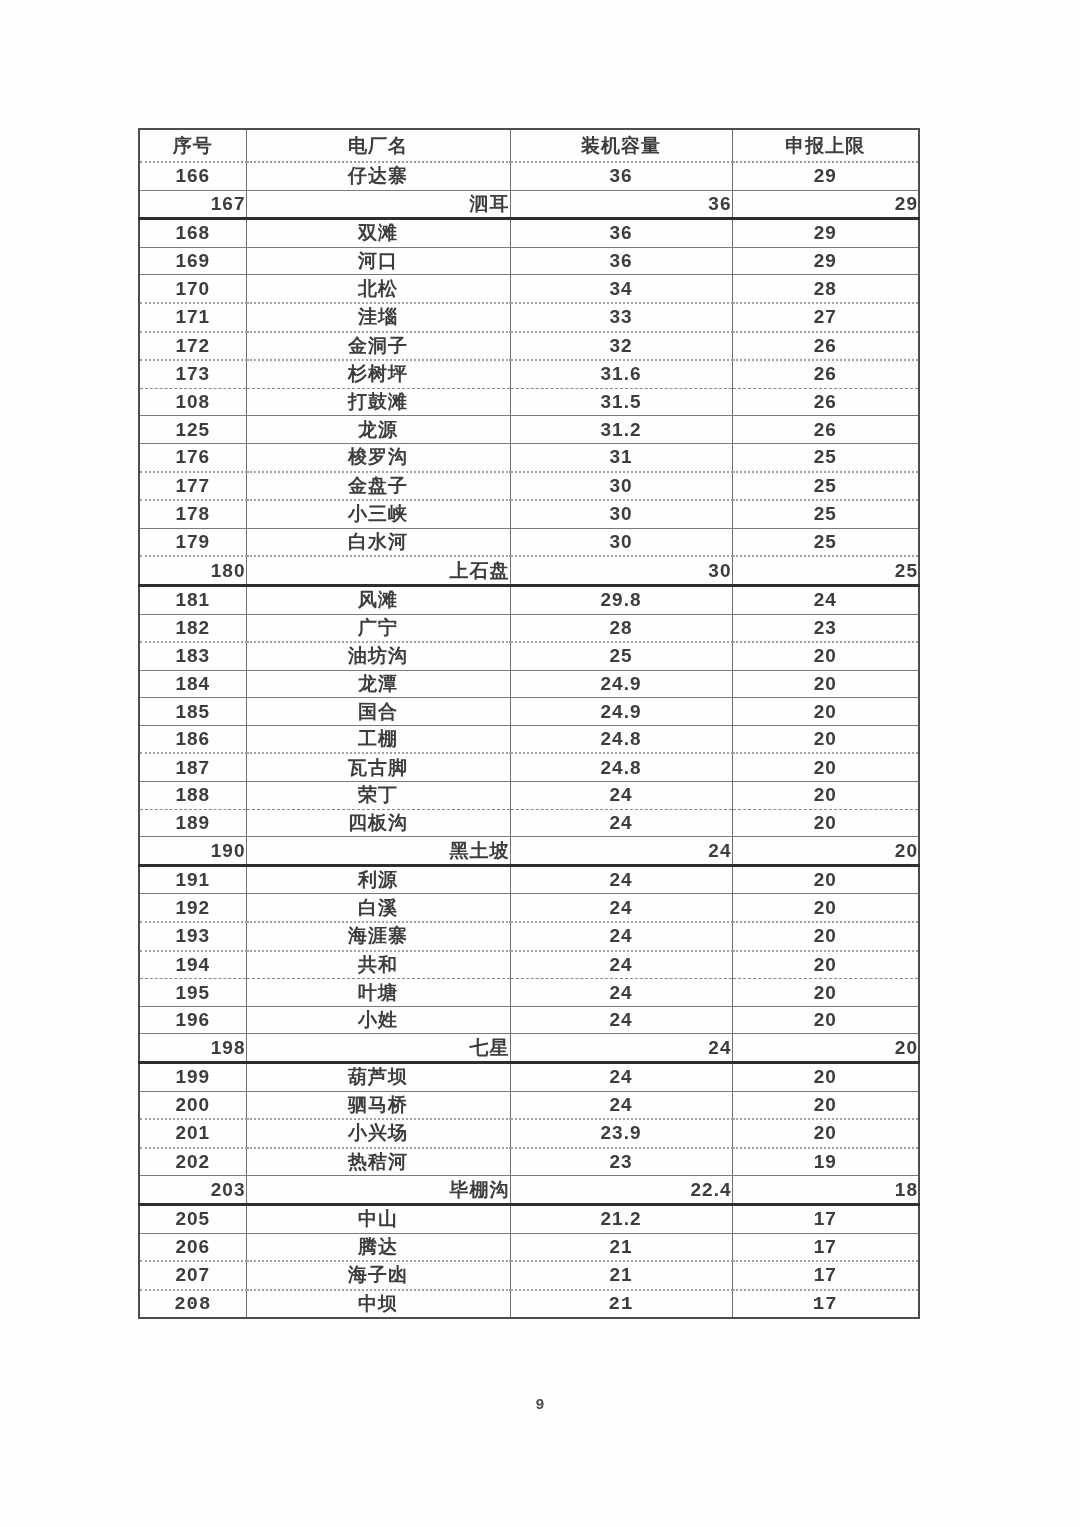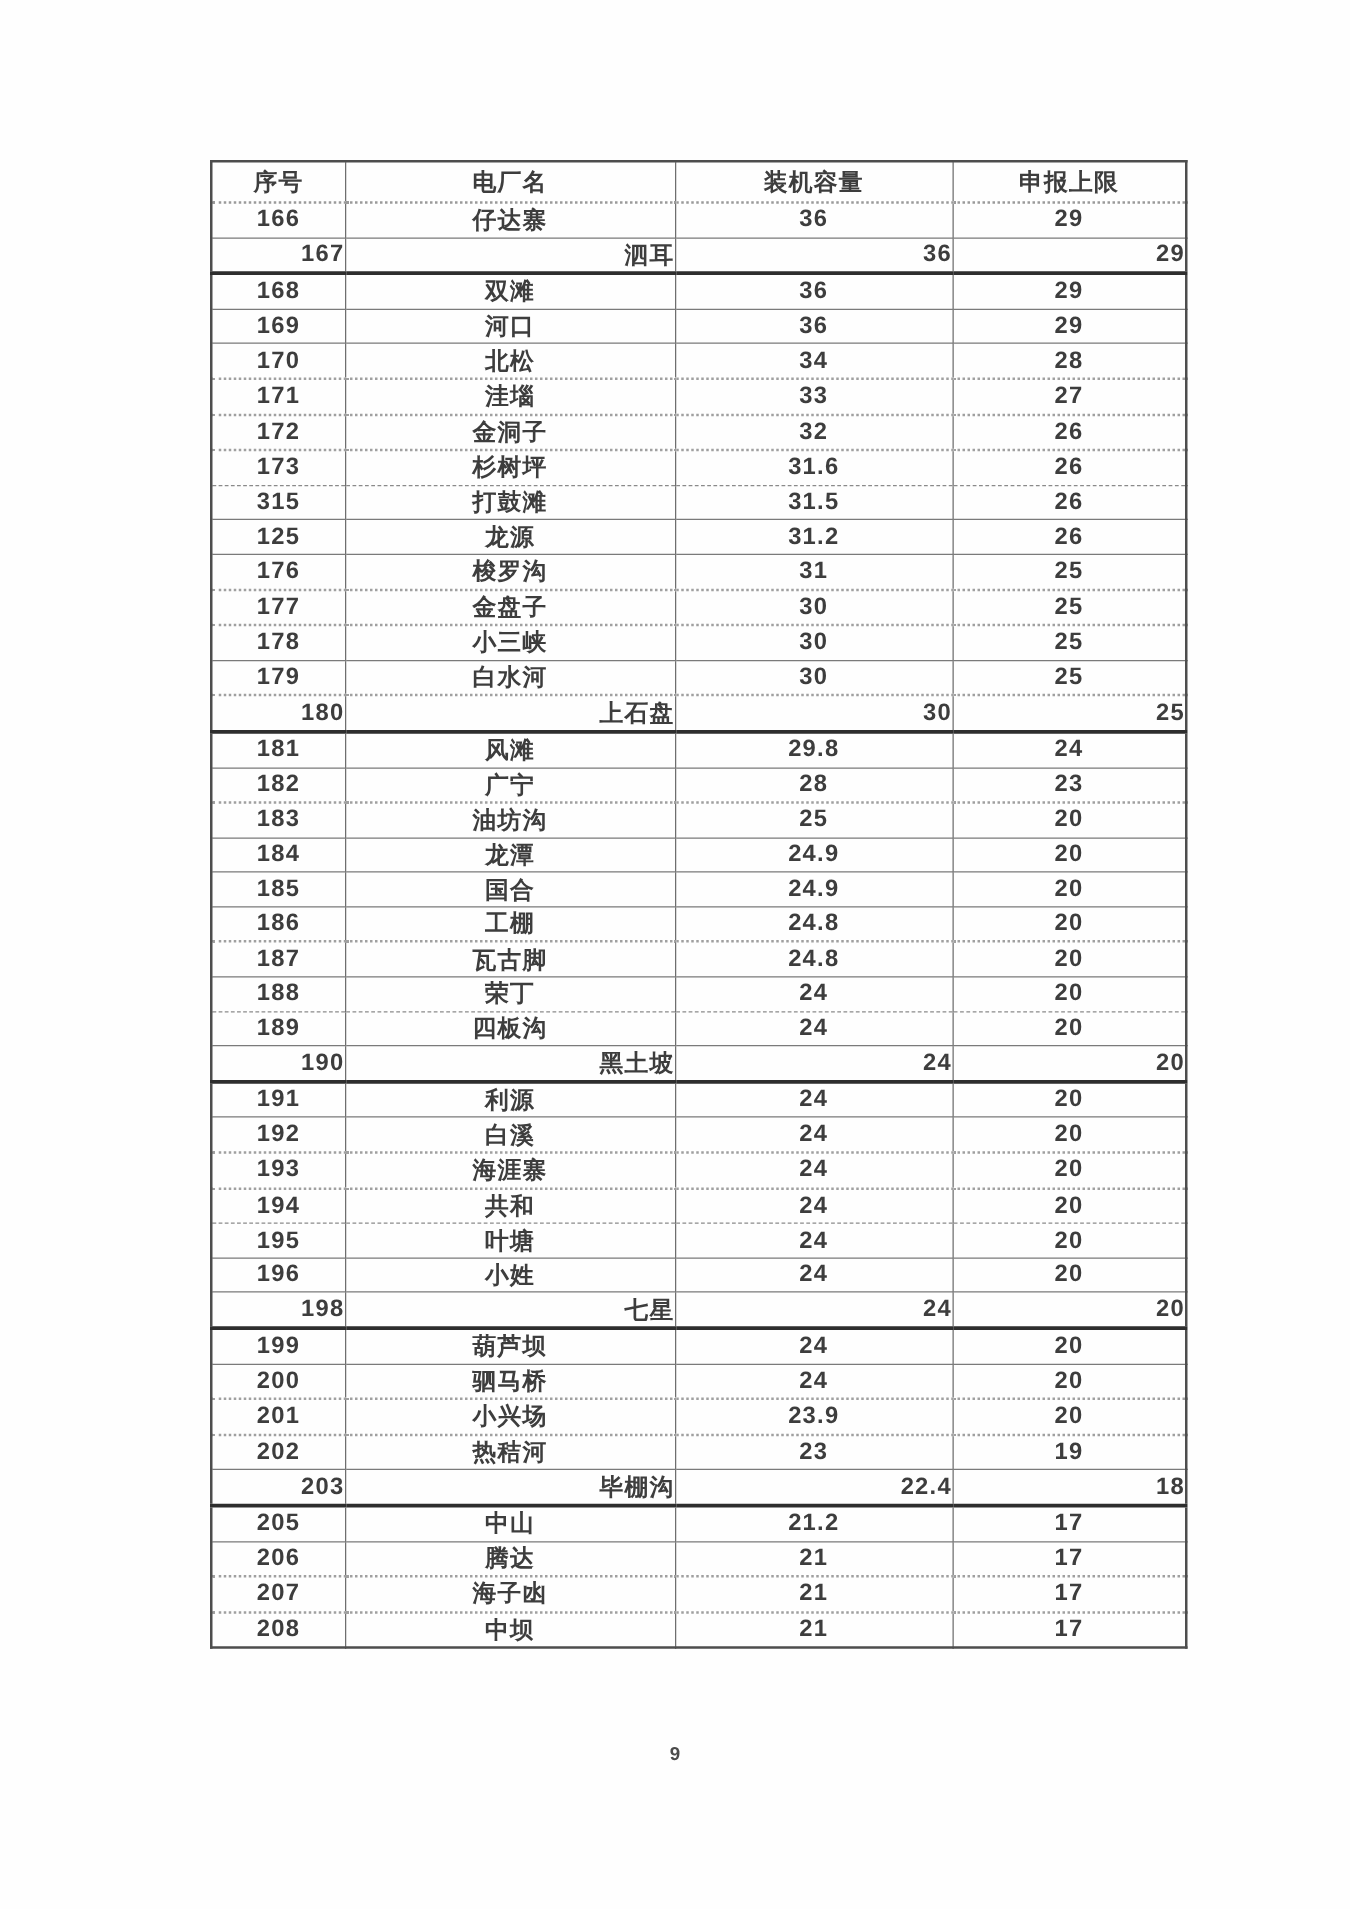--- a/index.html
+++ b/index.html
@@ -11,21 +11,21 @@
     position: relative;
     width: 1080px;
     height: 1527px;
     background: #fefefe;
     font-family: "Liberation Sans", "DejaVu Sans", sans-serif;
     color: #3d3d3d;
     overflow: hidden;
   }
   table.doc-table {
     position: absolute;
-    left: 168px;
+    left: 138px;
     top: 128px;
     width: 780px;
     border-collapse: collapse;
     table-layout: fixed;
     border: 2px solid #4d4d4d;
   }
   table.doc-table th,
   table.doc-table td {
     border-left: 1px solid #6e6e6e;
     border-right: 1px solid #6e6e6e;
@@ -45,21 +45,21 @@
     border-top: 2px dotted #9a9a9a;
     border-bottom: 2px dotted #9a9a9a;
   }
   table.doc-table td {
     height: 26.6px;
   }
   tr.r-solid  td { border-bottom: 1px solid #7a7a7a; }
   tr.r-dotted td { border-bottom: 2px dotted #a0a0a0; }
   tr.r-dashed td { border-bottom: 1px dashed #8a8a8a; }
   tr.r-thick  td { border-bottom: 3px solid #2e2e2e; text-align: right; }
-  tr.r-none   td { border-bottom: none; }
+  tr.r-none   td { border-bottom: none; font-family: Liberation Mono, monospace; }
   .page-number {
     position: absolute;
     top: 1395px;
     left: 0;
     width: 100%;
     text-align: center;
     font-size: 15px;
     font-weight: 600;
     color: #4a4a4a;
   }
@@ -127,21 +127,21 @@
           <td>32</td>
           <td>26</td>
         </tr>
         <tr class="r-dashed">
           <td>173</td>
           <td>杉树坪</td>
           <td>31.6</td>
           <td>26</td>
         </tr>
         <tr class="r-solid">
-          <td>315</td>
+          <td>108</td>
           <td>打鼓滩</td>
           <td>31.5</td>
           <td>26</td>
         </tr>
         <tr class="r-solid">
           <td>125</td>
           <td>龙源</td>
           <td>31.2</td>
           <td>26</td>
         </tr>

